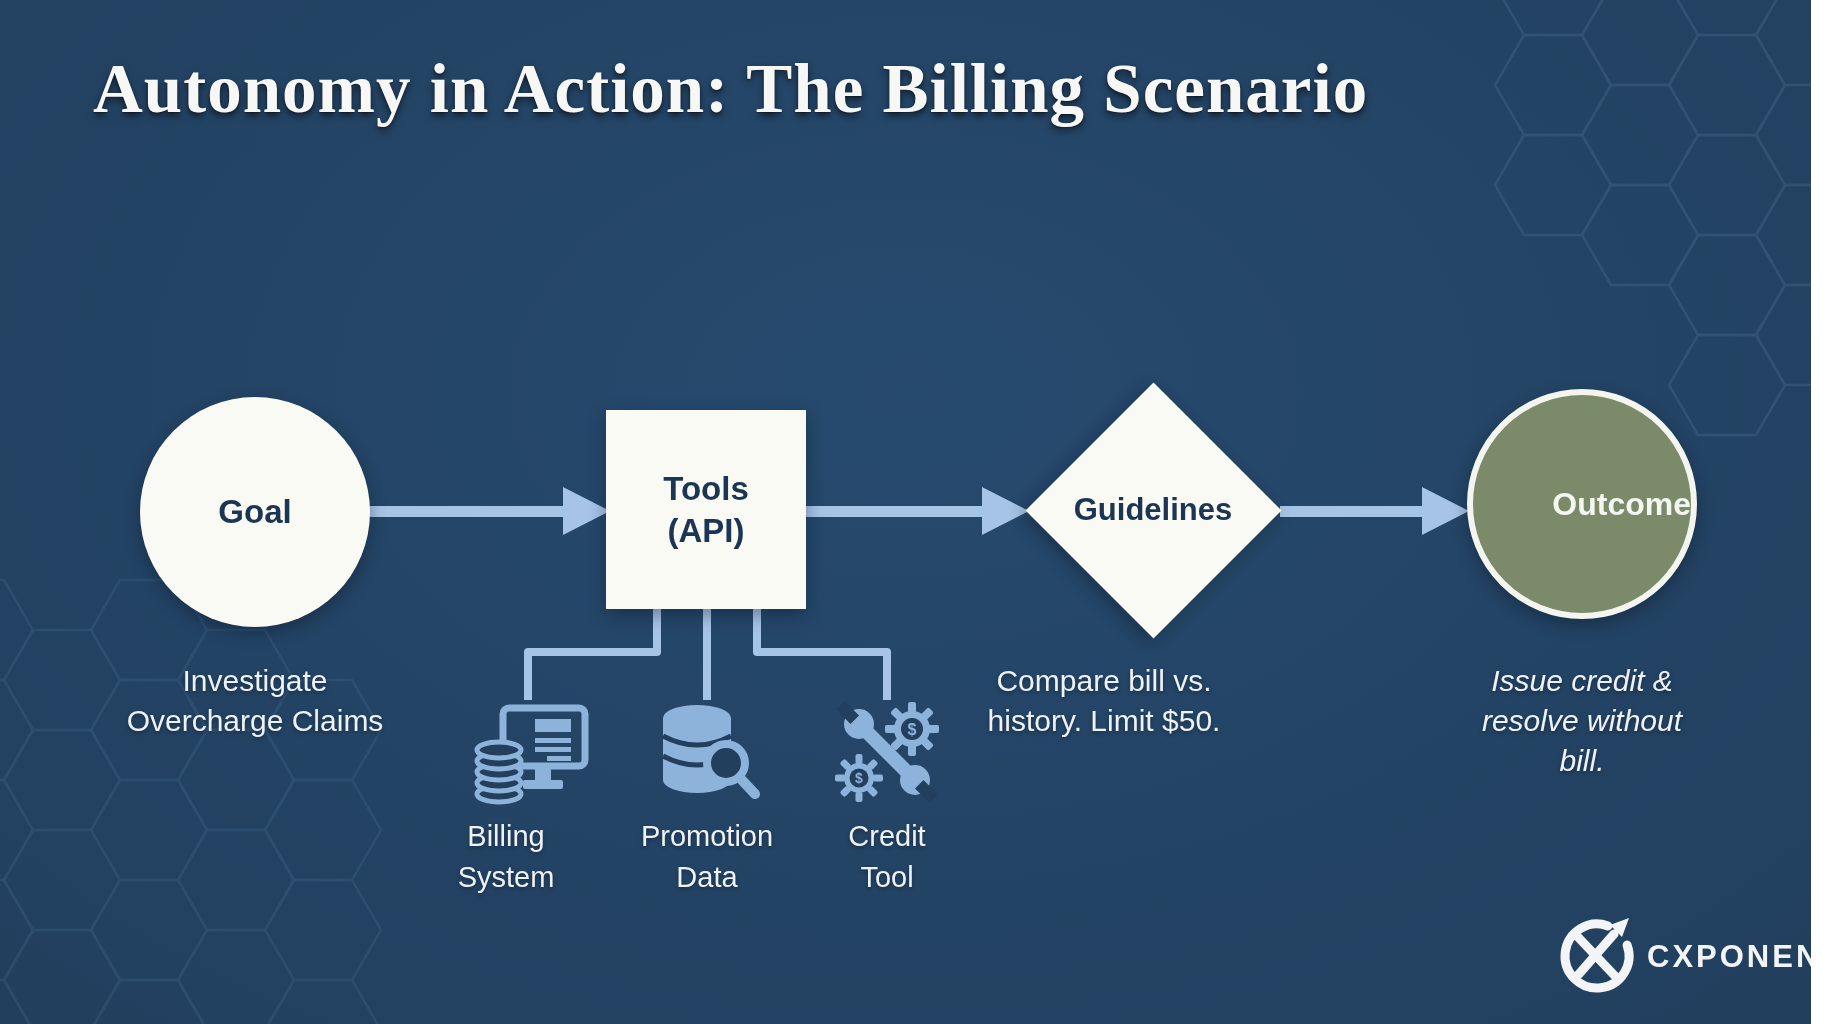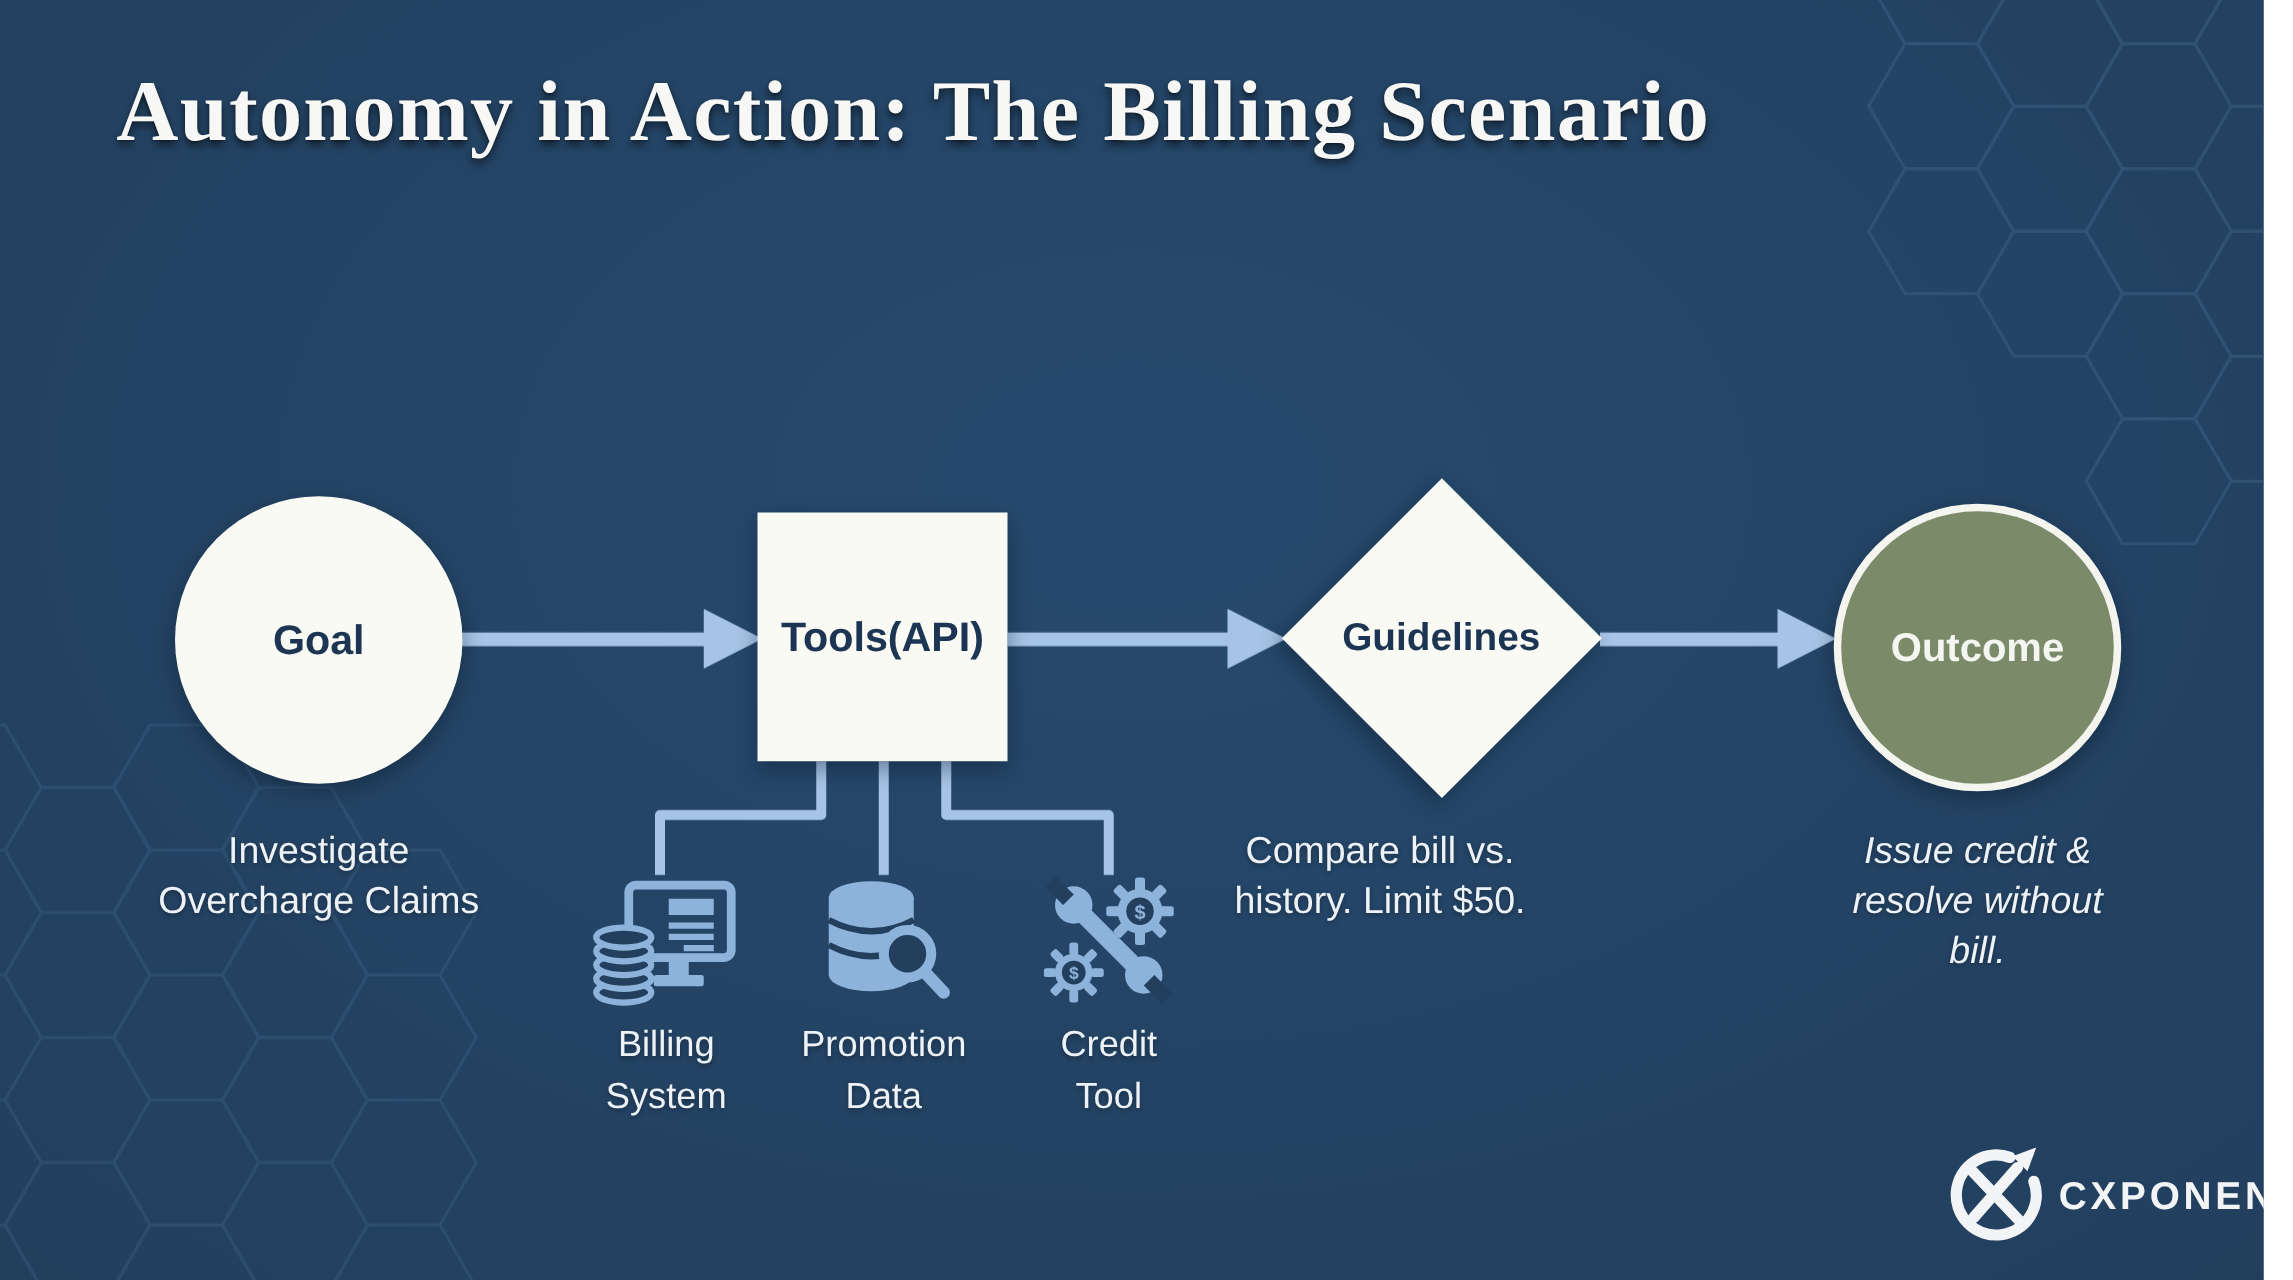--- a/index.html
+++ b/index.html
@@ -16,25 +16,25 @@
     font-family:"Liberation Serif",serif;font-weight:bold;font-size:69px;
     color:#f7f8f6;letter-spacing:1px;
     text-shadow:0 4px 7px rgba(0,0,0,.55), 0 1px 2px rgba(0,0,0,.4);}
 
   
   .node{position:absolute;display:flex;align-items:center;justify-content:center;
         box-shadow:0 6px 16px rgba(8,18,32,.38);}
   .circle-white{left:140px;top:397px;width:230px;height:230px;border-radius:50%;
         background:#fafaf5;}
   .square-white{left:606px;top:410px;width:200px;height:199px;background:#fafaf5;
-        flex-direction:row;}
+        flex-direction:column;}
   .diamond-white{left:1063px;top:420px;width:181px;height:181px;background:#fafaf5;
         transform:rotate(45deg);}
-  .circle-green{left:1467px;top:403px;width:230px;height:230px;border-radius:50%;
-        background:#7b8a69;border:6px solid #f3f5ee;box-sizing:border-box;}
+  .circle-green{left:1467px;top:389px;width:230px;height:230px;border-radius:50%;
+        background:#7b8a69;border:6px solid #f3f5ee;box-sizing:border-box;justify-content:flex-end;}
 
   .node-label{font-weight:bold;font-size:33px;color:#1c3553;line-height:42px;text-align:center;}
   .node-label-light{font-weight:bold;font-size:32px;color:#f4f6f1;text-align:center;}
   .diamond-label{position:absolute;left:1023px;top:492px;width:260px;text-align:center;
         font-weight:bold;font-size:31px;color:#1c3553;}
 
   
   .desc{position:absolute;text-align:center;color:#edf2f6;font-size:30px;line-height:40px;
         text-shadow:0 2px 4px rgba(0,0,0,.35);}
   .desc-goal{left:65px;top:661px;width:380px;}
@@ -167,21 +167,21 @@
     <rect x="64" y="64" width="16" height="14" fill="#8db3da"></rect>
     <rect x="52" y="78" width="40" height="9" rx="2" fill="#8db3da"></rect>
     <g fill="#223f5e" stroke="#8db3da" stroke-width="5">
       <ellipse cx="28" cy="92" rx="22" ry="8"></ellipse>
       <ellipse cx="28" cy="81" rx="22" ry="8"></ellipse>
       <ellipse cx="28" cy="70" rx="22" ry="8"></ellipse>
       <ellipse cx="28" cy="59" rx="22" ry="8"></ellipse>
       <ellipse cx="28" cy="48" rx="22" ry="8"></ellipse>
     </g>
   </svg>
-  <div class="tool-label" style="left:433px">
+  <div class="tool-label" style="left:406px">
     <div>Billing</div>
     <div>System</div>
   </div>
 
   <svg class="tool-item-icon" style="left:652px;top:700px" width="112" height="105" viewBox="0 0 112 105">
     <path d="M11 18 H79 V80 H11 Z" fill="#8db3da"></path>
     <ellipse cx="45" cy="18" rx="34" ry="13" fill="#8db3da"></ellipse>
     <ellipse cx="45" cy="80" rx="34" ry="13" fill="#8db3da"></ellipse>
     <path d="M11 36 Q45 54 79 36" stroke="#223f5e" stroke-width="5" fill="none"></path>
     <path d="M11 56 Q45 74 79 56" stroke="#223f5e" stroke-width="5" fill="none"></path>

